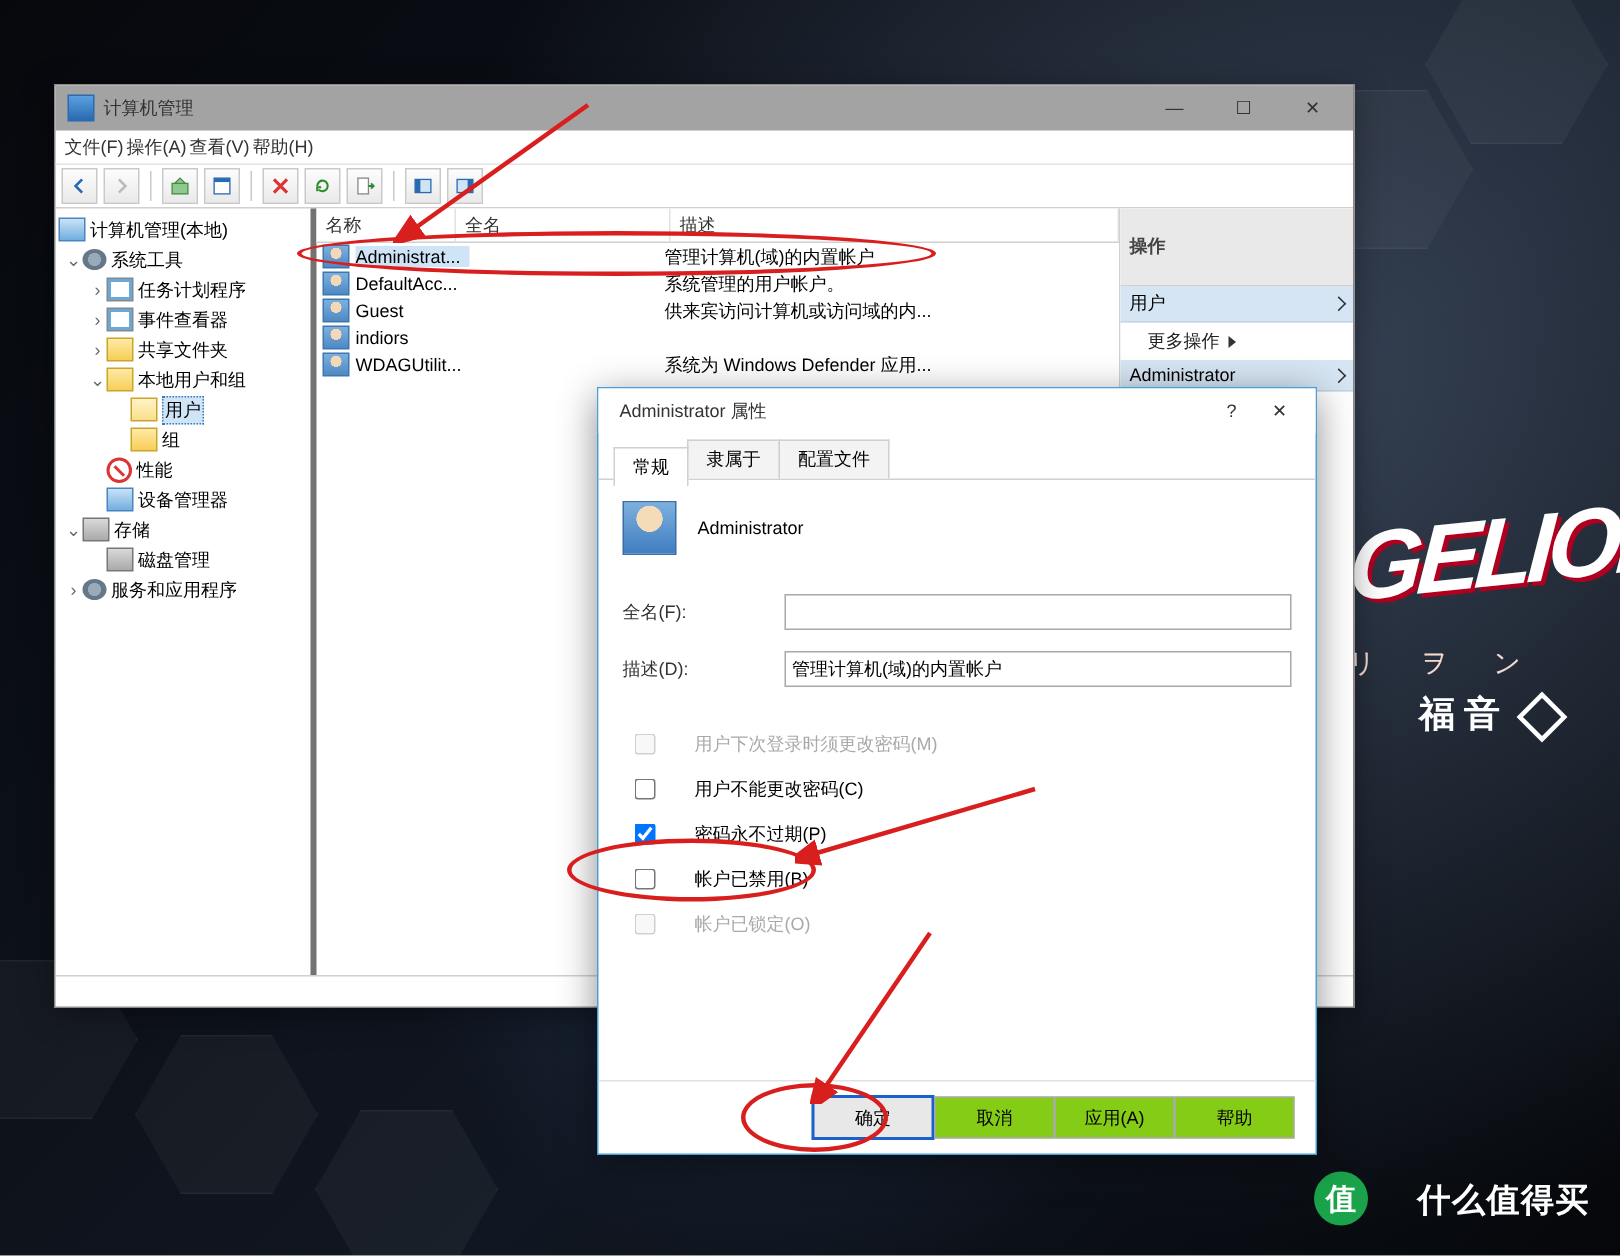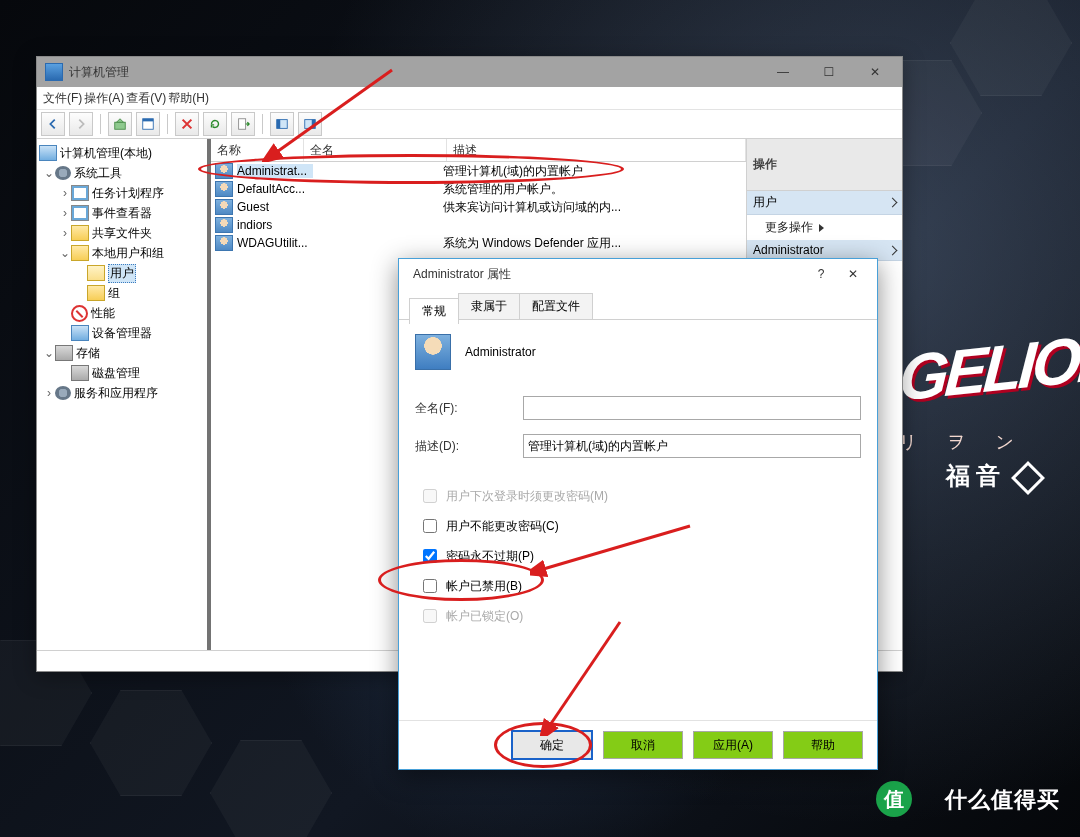--- a/index.html
+++ b/index.html
@@ -69,24 +69,24 @@
   .dlg .titlebar{background:#fff}
   .dlg .tabs{height:26px;display:flex;align-items:flex-end;padding-left:10px;border-bottom:1px solid #d0d0d0;margin-top:4px}
   .tab{padding:4px 12px;border:1px solid #d0d0d0;border-bottom:none;margin-right:-1px;background:#f3f3f3}
   .tab.active{background:#fff;position:relative;top:5px}
   .dlg .content{flex:1;padding:14px 16px;position:relative}
   .usrhead{display:flex;align-items:center;gap:14px;margin-bottom:26px}
   .usrhead .av{width:34px;height:34px;background:radial-gradient(circle at 50% 32%,#f5dcb8 30%,transparent 31%),linear-gradient(#7db0de,#3f7ec1);border:1px solid #396fa8}
   .frow{display:flex;align-items:center;margin-bottom:14px}
   .frow label{width:108px;color:#333}
   .frow input[type=text]{flex:1;border:1px solid #a8a8a8;height:22px;padding:0 4px;font-size:12px}
-  .chk{display:flex;align-items:center;gap:6px;margin-bottom:10px;padding-left:4px}
+  .chk{display:flex;align-items:center;gap:23px;margin-bottom:10px;padding-left:4px}
   .chk.disabled{color:#a9a9a9}
   .chk input{width:14px;height:14px}
-  .btns{height:48px;display:flex;align-items:center;justify-content:flex-end;gap:10px;padding:0 14px;border-top:1px solid #e2e2e2}
+  .btns{height:48px;display:flex;align-items:center;justify-content:flex-end;padding:0 14px;border-top:1px solid #e2e2e2}
   .btn{min-width:78px;height:26px;border:1px solid #a8a8a8;background:#84cc16;display:flex;align-items:center;justify-content:center}
   .btn.primary{border:2px solid #1a62c9;background:#e8e8e8}
   .help{width:24px;text-align:center;color:#333}
 </style>
 </head>
 <body>
 
 <div class="desktop">
   <div class="hex" style="left:-30px;top:640px"></div>
   <div class="hex" style="left:90px;top:690px"></div>

